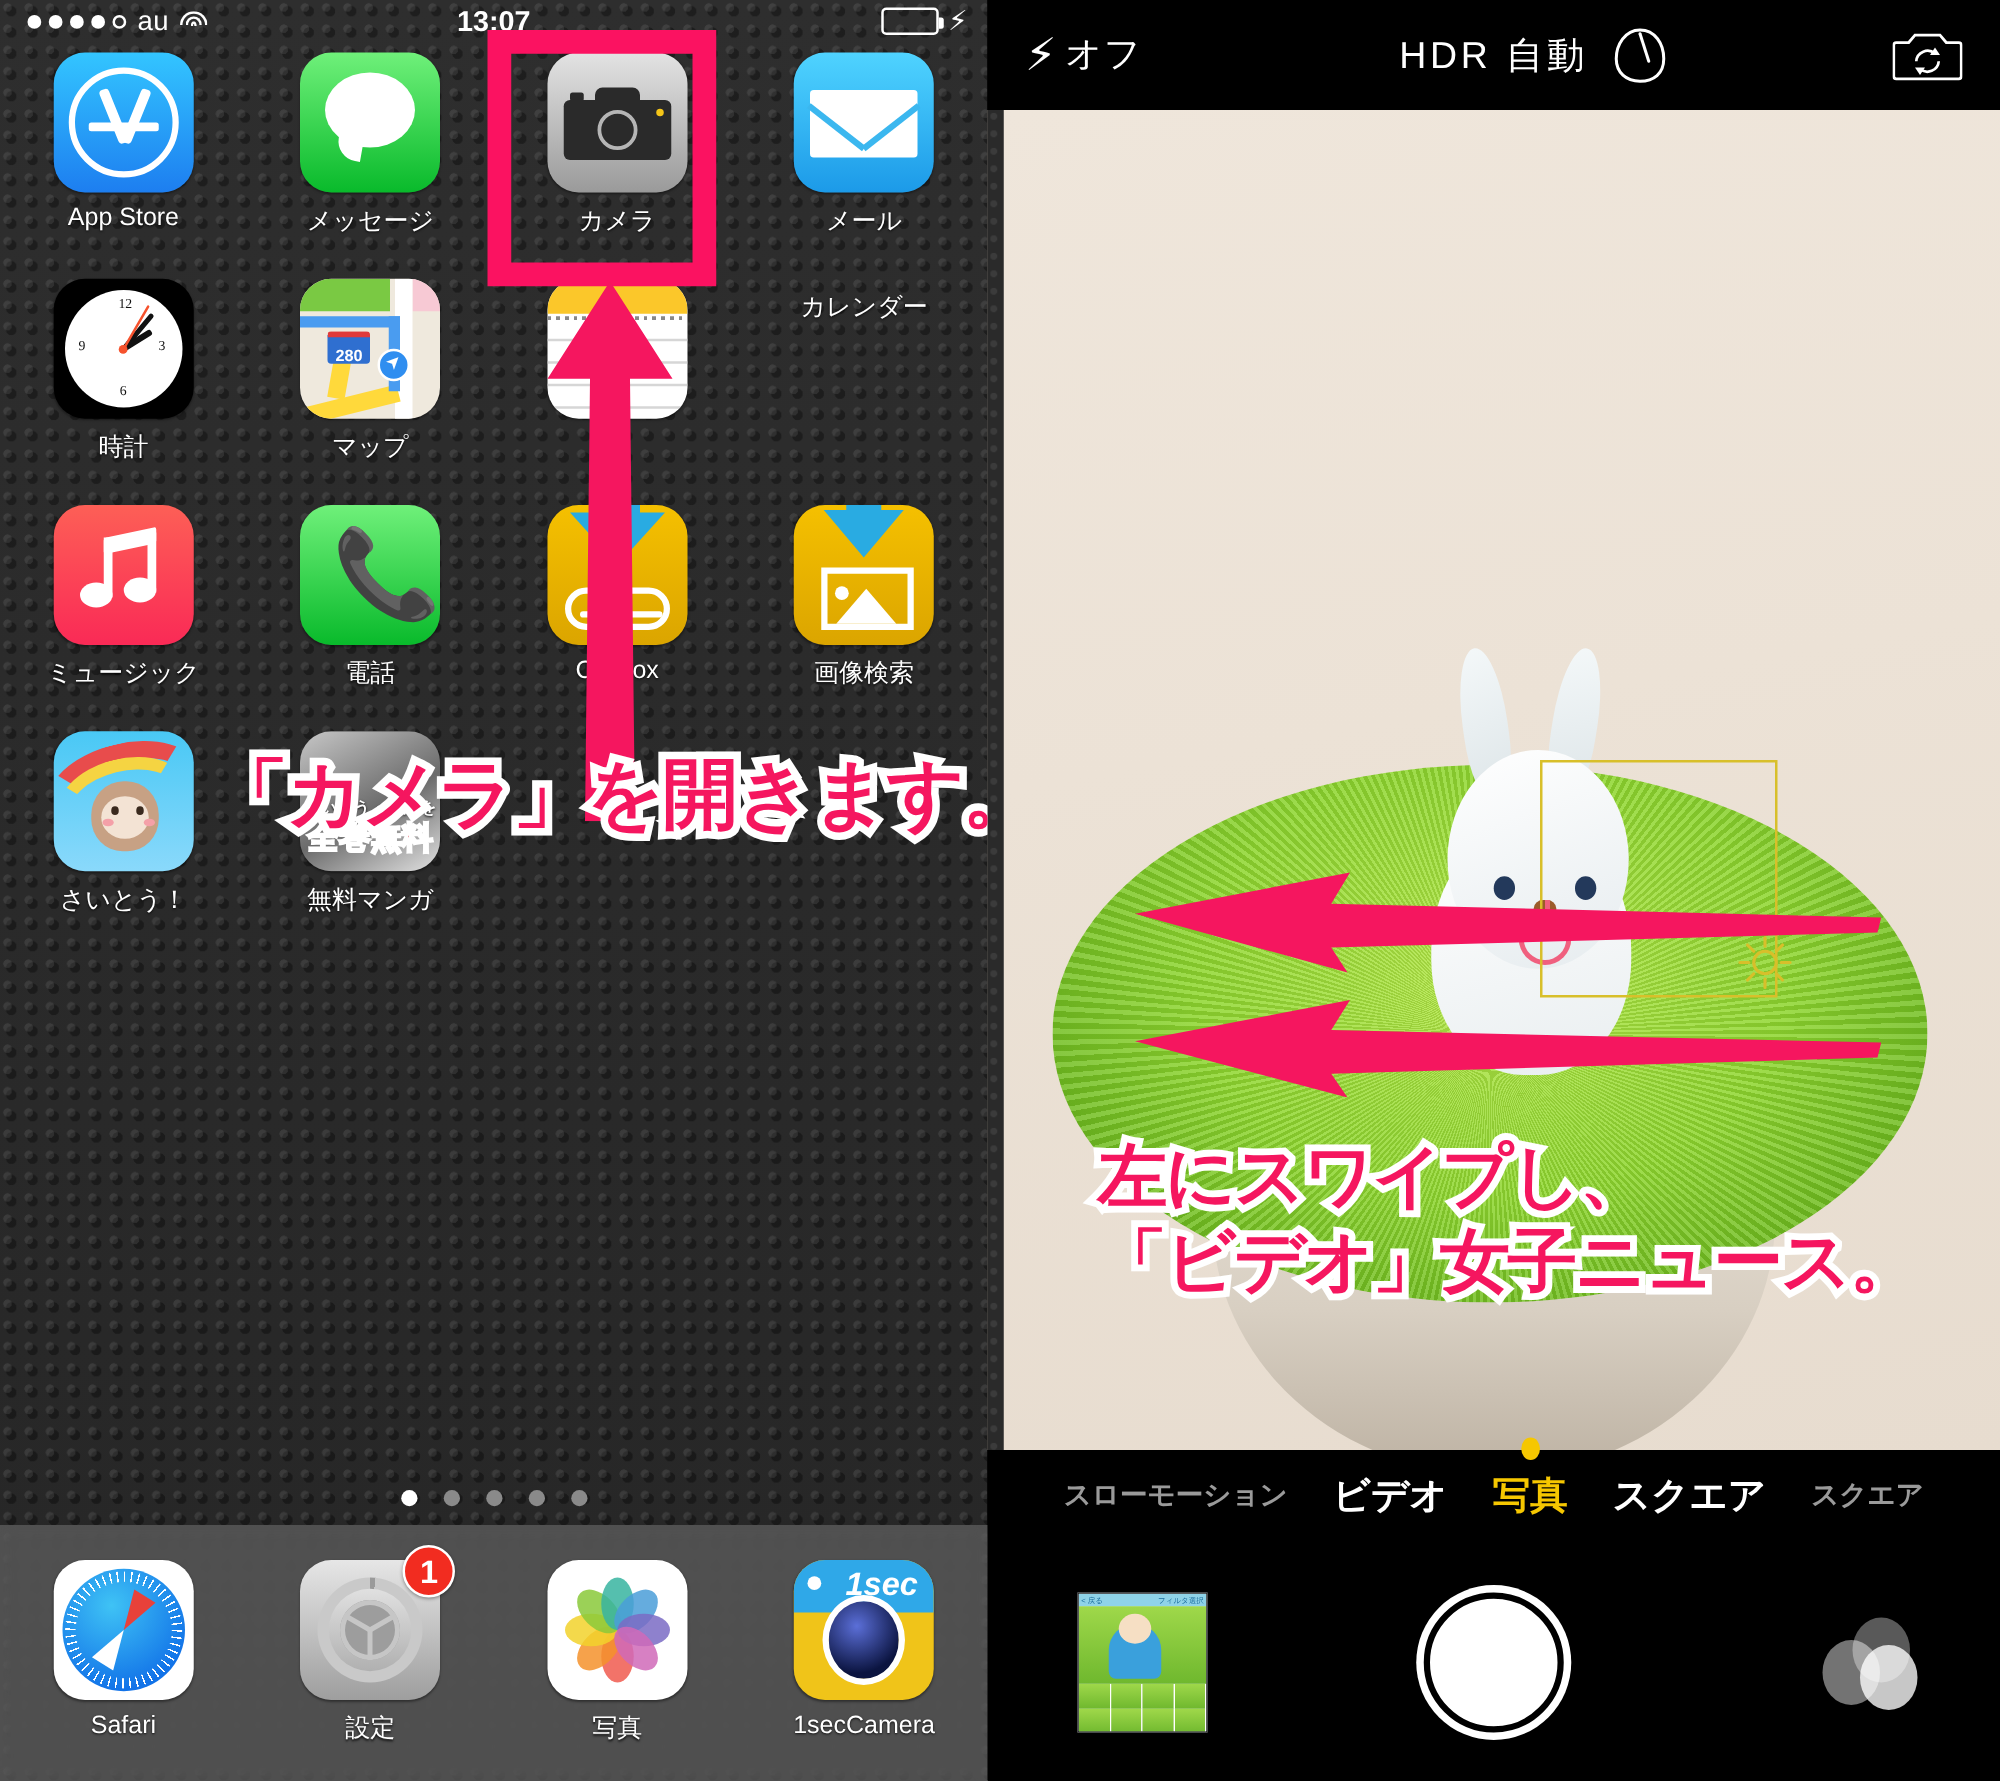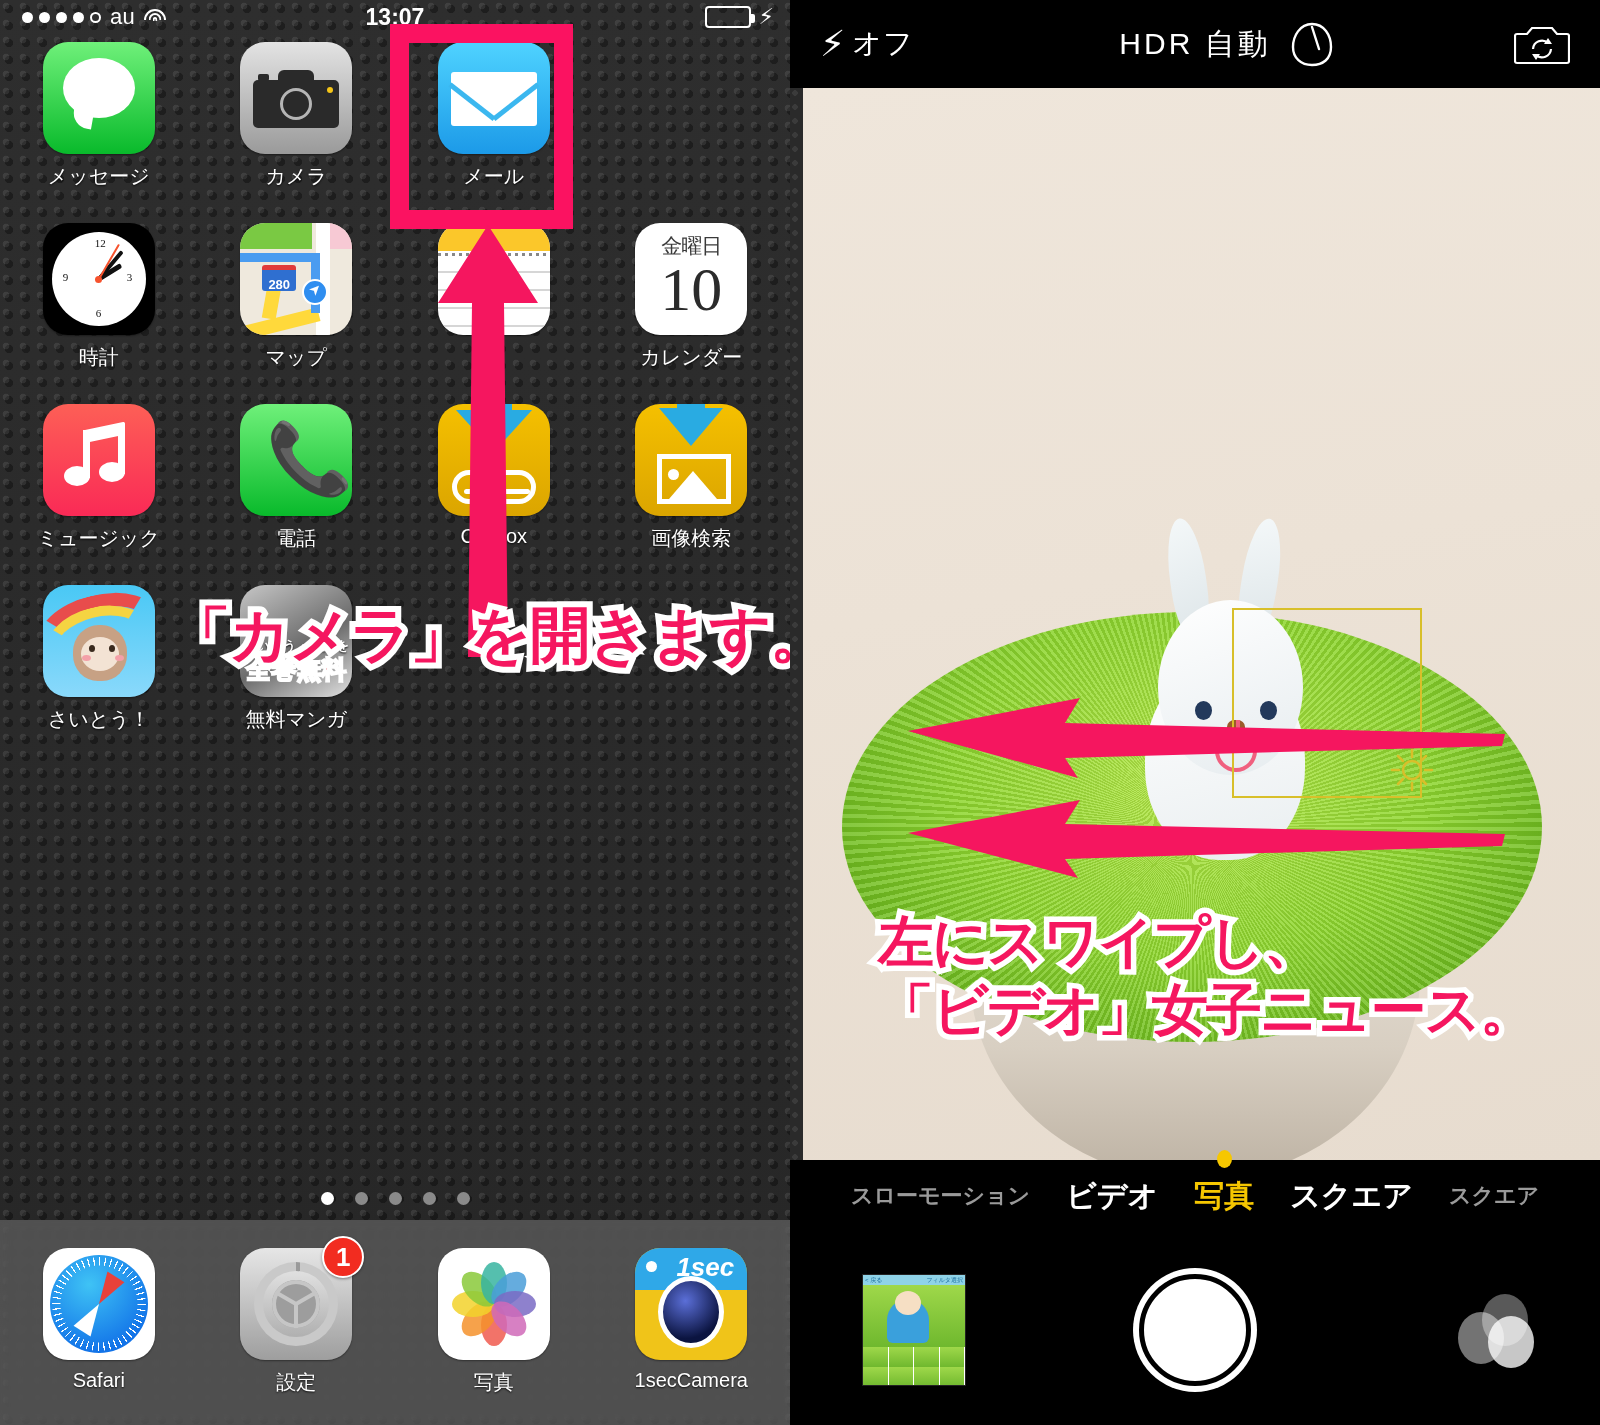--- a/index.html
+++ b/index.html
@@ -327,20 +327,29 @@
       <div class="sb-right">
         <span class="battery"><span class="fill"></span></span>
         <span class="bolt">⚡</span>
       </div>
     </div>
 
     <div class="grid">
 
       <div class="row">
         <div class="cell">
+          <div class="icon ic-appstore">
+            <span class="ring"></span>
+              <span class="bar"></span>
+              <span class="p1"></span>
+              <span class="p2"></span>
+          </div>
+          <div class="label">App Store</div>
+        </div>
+        <div class="cell">
           <div class="icon ic-messages">
             <span class="bub"></span>
               <span class="tail"></span>
           </div>
           <div class="label">メッセージ</div>
         </div>
         <div class="cell">
           <div class="icon ic-camera">
             <span class="top"></span>
               <span class="nub"></span>
@@ -394,24 +403,20 @@
             <span class="top"></span>
               <span class="perf"></span>
             <span class="line" style="top:48px"></span>
               <span class="line" style="top:66px"></span>
             <span class="line" style="top:84px"></span>
               <span class="line" style="top:102px"></span>
           </div>
           <div class="label">モ</div>
         </div>
         <div class="cell">
-          <div class="icon ic-cal">
-            <span class="day">金曜日</span>
-            <span class="num">10</span>
-          </div>
           <div class="label">カレンダー</div>
         </div>
       </div>
 
       <div class="row">
         <div class="cell">
           <div class="icon ic-music">
             <span class="beam"></span>
               <span class="st1"></span>
               <span class="st2"></span>

